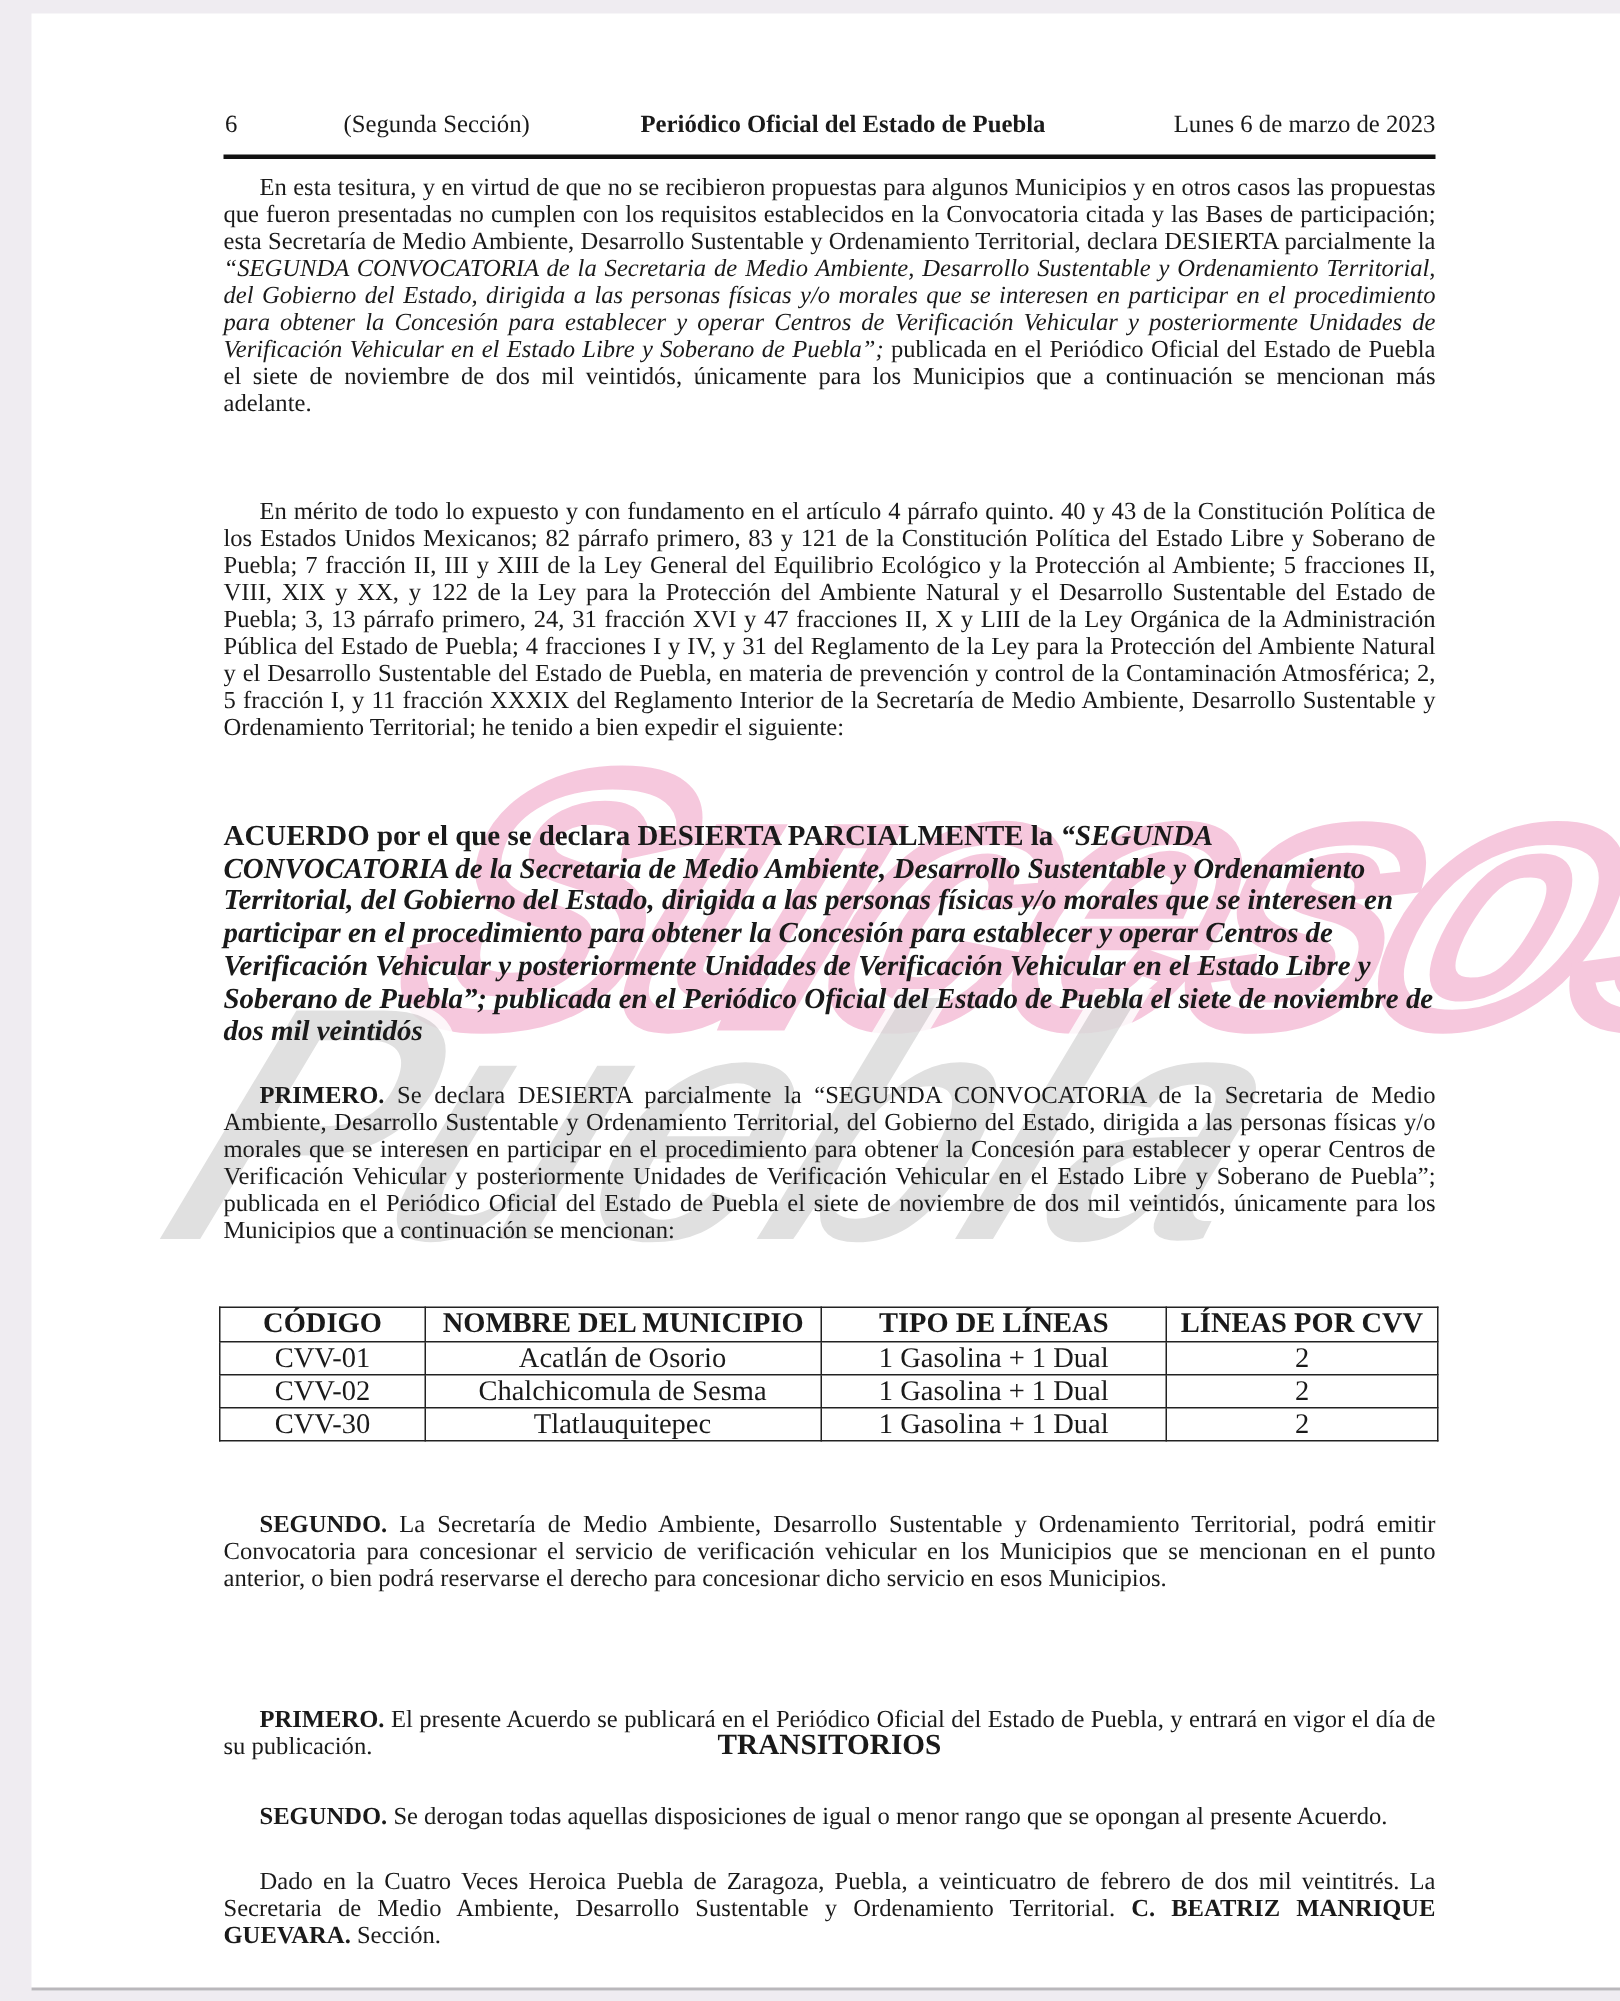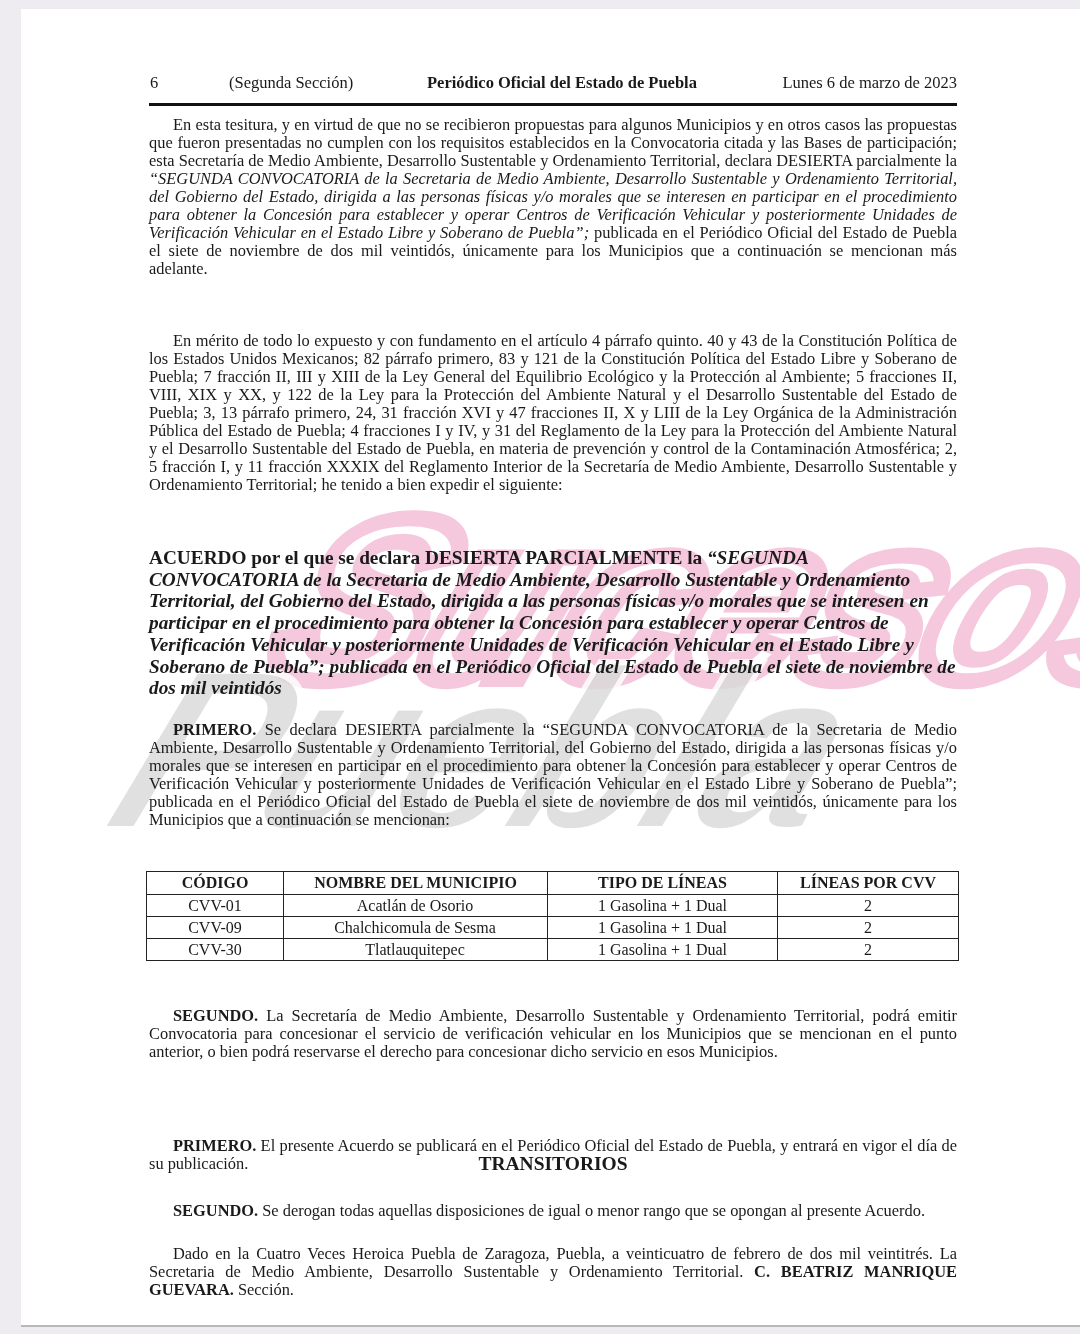--- a/index.html
+++ b/index.html
@@ -44,21 +44,21 @@
   .p1 { top: 107px; }
   .p2 { top: 323px; }
   .acuerdo {
     position: absolute; top: 538px; left: 0; width: 808px; margin: 0;
     text-align: left; font-weight: bold; font-size: 19.3px; line-height: 21.7px;
   }
   .acuerdo .i { font-style: italic; }
   .p3 { top: 712px; }
   table.mun {
     position: absolute; top: 862px; left: -3px; width: 813px;
-    border-collapse: collapse; font-size: 16px;
+    border-collapse: collapse; font-size: 19px;
   }
   table.mun th, table.mun td {
     border: 1px solid #222; padding: 0 4px; height: 21px; line-height: 20px;
   }
   table.mun th { font-weight: bold; text-align: center; height: 22px; }
   table.mun td.c { text-align: center; }
   table.mun td.l { text-align: center; padding-left: 3px; }
   .p4 { top: 998px; }
   .transitorios {
     position: absolute; top: 1144px; left: 0; width: 808px; text-align: center;
@@ -107,21 +107,21 @@
         </tr>
       </thead>
       <tbody>
         <tr>
           <td class="c">CVV-01</td>
           <td class="l">Acatlán de Osorio</td>
           <td class="c">1 Gasolina + 1 Dual</td>
           <td class="c">2</td>
         </tr>
         <tr>
-          <td class="c">CVV-09</td>
+          <td class="c">CVV-02</td>
           <td class="l">Chalchicomula de Sesma</td>
           <td class="c">1 Gasolina + 1 Dual</td>
           <td class="c">2</td>
         </tr>
         <tr>
           <td class="c">CVV-30</td>
           <td class="l">Tlatlauquitepec</td>
           <td class="c">1 Gasolina + 1 Dual</td>
           <td class="c">2</td>
         </tr>

